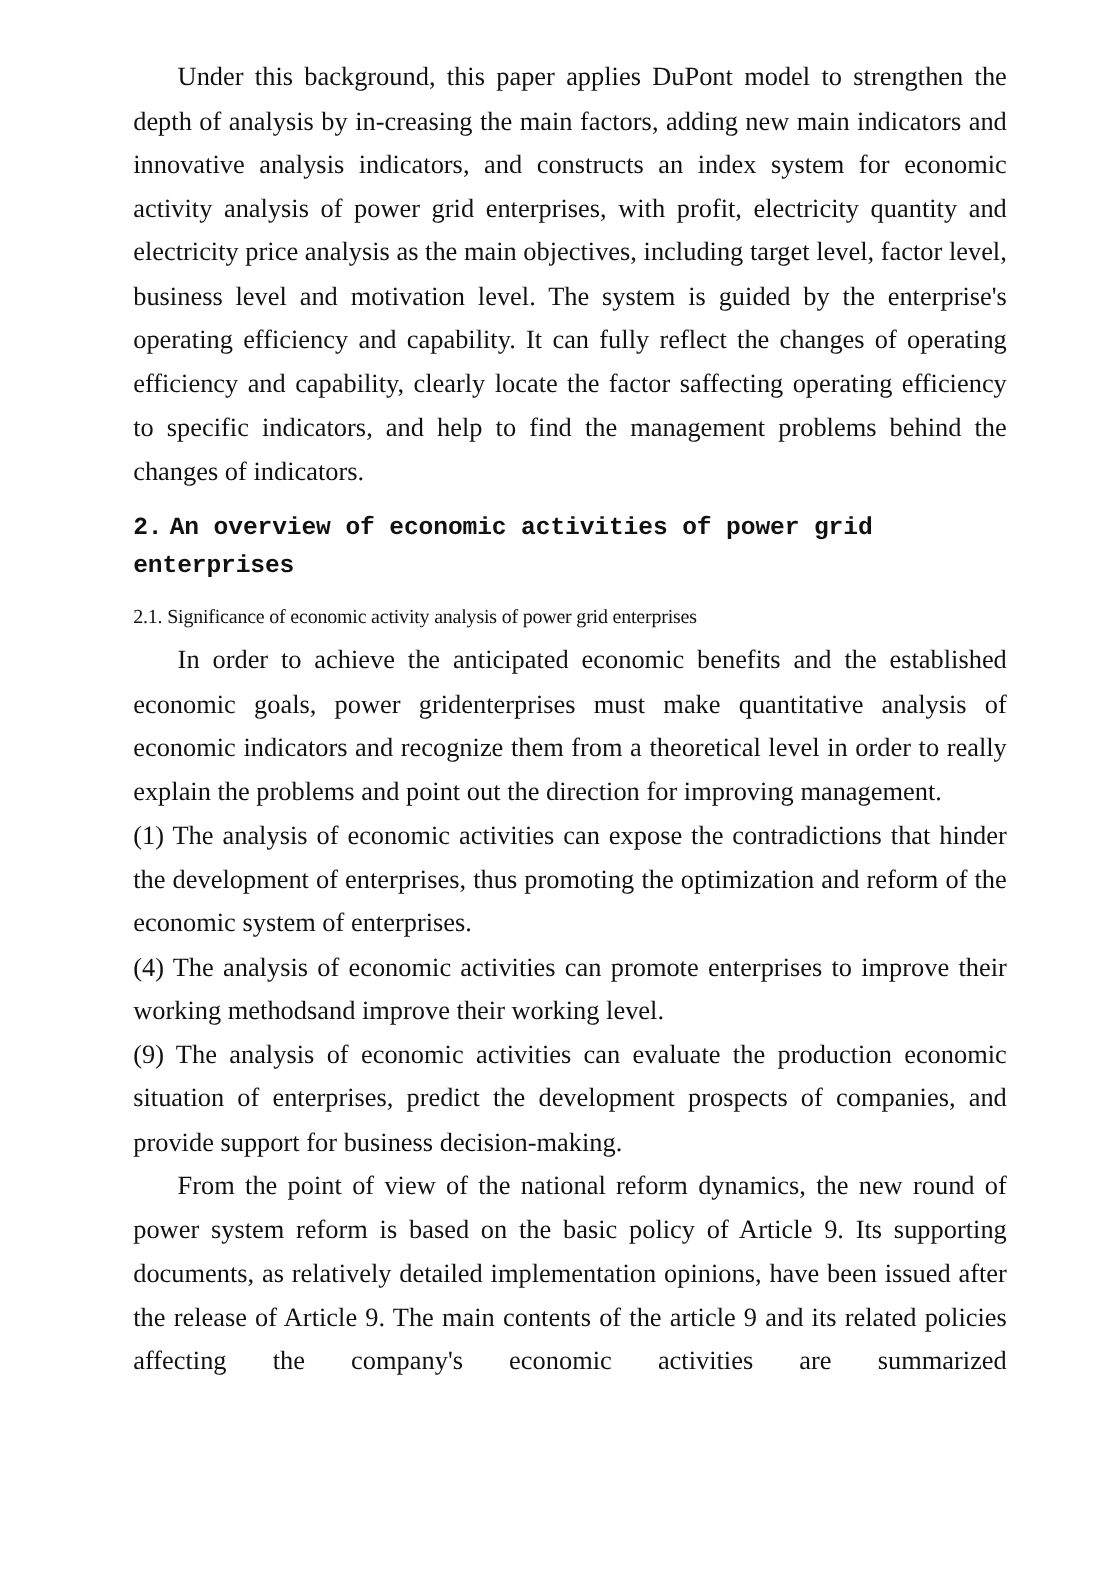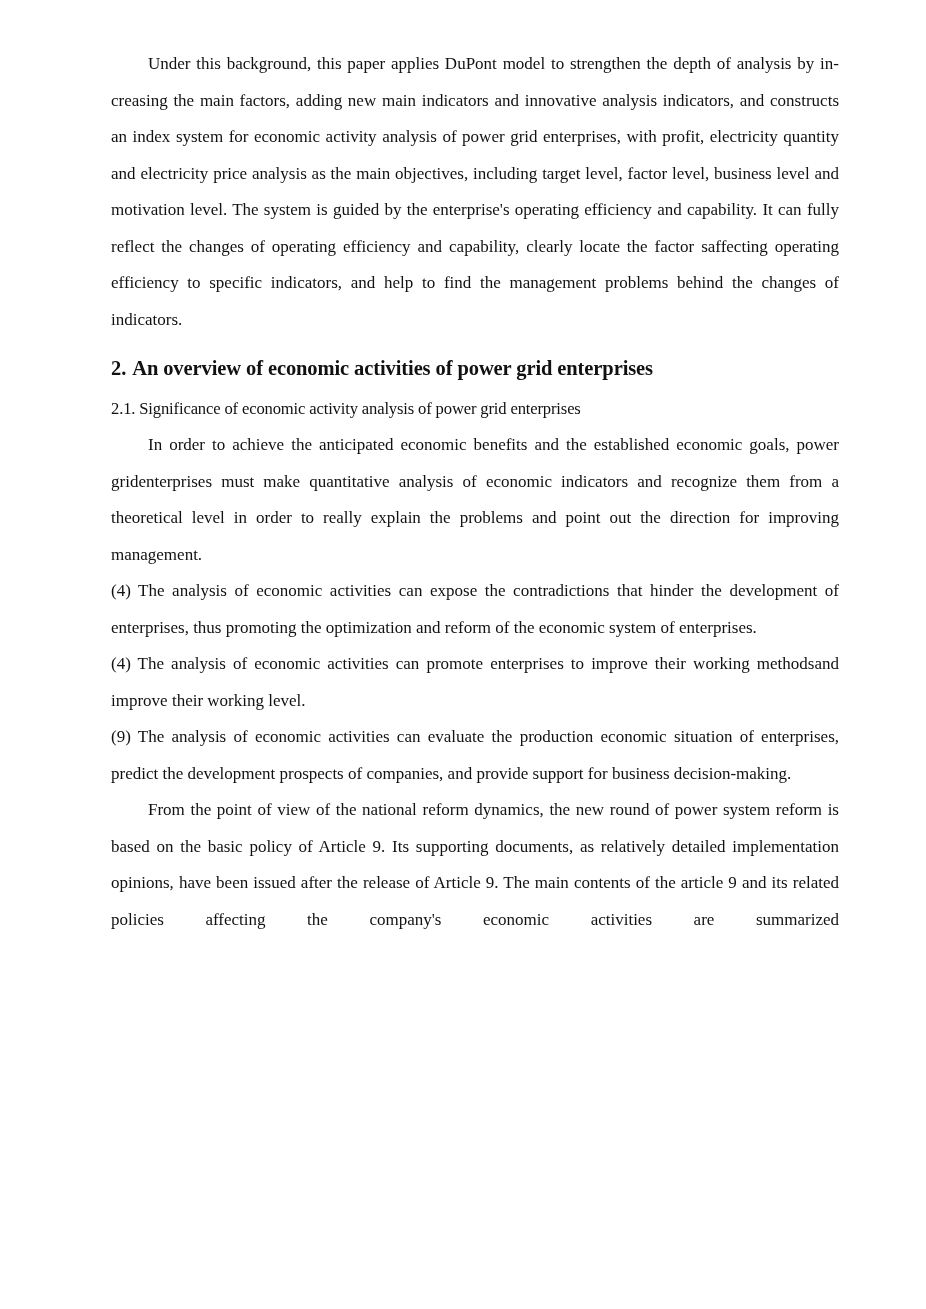--- a/index.html
+++ b/index.html
@@ -16,36 +16,37 @@
       color: #111111;
     }
     .page {
       position: absolute;
       left: 111px;
       top: 46px;
       width: 728px;
     }
     p {
       margin: 0;
-      font-size: 17px;
+      font-size: 22px;
       line-height: 36.5px;
       text-align: justify;
       text-align-last: left;
     }
     p.indent {
       text-indent: 37px;
     }
     h1 {
       margin: 0;
       font-size: 20.5px;
       line-height: 32px;
       font-weight: bold;
       padding-top: 14px;
       padding-bottom: 0;
       letter-spacing: -0.1px;
+      font-family: Liberation Mono, monospace;
     }
     h1 .num {
       margin-right: 6px;
     }
     h2 {
       margin: 0;
       font-size: 16.6px;
       line-height: 36px;
       font-weight: normal;
       padding-top: 7px;
@@ -64,20 +65,20 @@
 
   <h1>
     <span class="num">2.</span><span>An overview of economic activities of power grid enterprises</span>
   </h1>
 
   <h2>2.1. Significance of economic activity analysis of power grid enterprises</h2>
 
   <p class="indent">In order to achieve the anticipated economic benefits and the established economic goals, power gridenterprises must make quantitative analysis of economic indicators and recognize them from a theoretical level in order to really explain the problems and point out the direction for improving management.</p>
 
 
-  <p>(4) The analysis of economic activities can expose the contradictions that hinder the development of enterprises, thus promoting the optimization and reform of the economic system of enterprises.</p>
+  <p>(1) The analysis of economic activities can expose the contradictions that hinder the development of enterprises, thus promoting the optimization and reform of the economic system of enterprises.</p>
   <p>(4) The analysis of economic activities can promote enterprises to improve their working methodsand improve their working level.</p>
   <p>(9) The analysis of economic activities can evaluate the production economic situation of enterprises, predict the development prospects of companies, and provide support for business decision-making.</p>
 
 
   <p class="indent" style="text-align-last: justify;">From the point of view of the national reform dynamics, the new round of power system reform is based on the basic policy of Article 9. Its supporting documents, as relatively detailed implementation opinions, have been issued after the release of Article 9. The main contents of the article 9 and its related policies affecting the company's economic activities are summarized</p>
 
 </div>
 
 </body></html>

